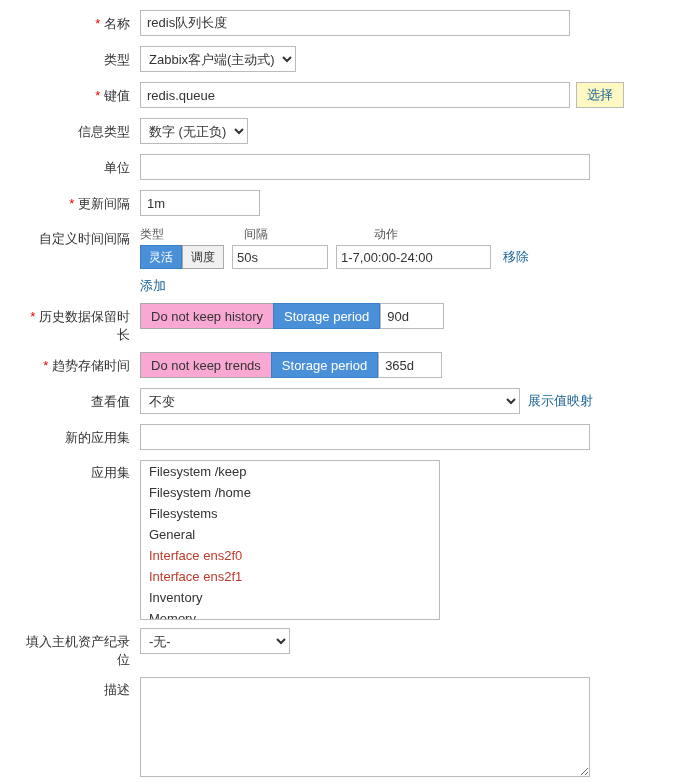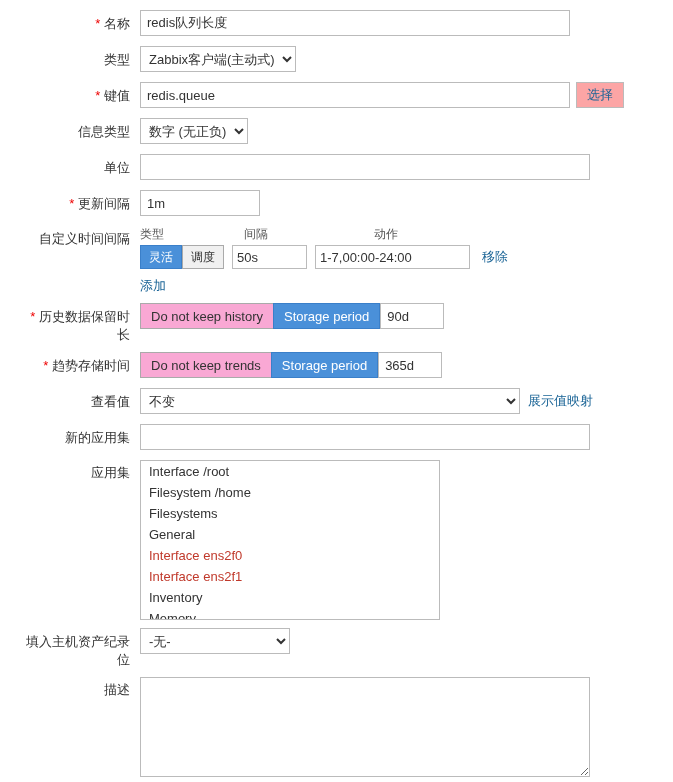--- a/index.html
+++ b/index.html
@@ -59,21 +59,21 @@
     .btn {
       height: 26px;
       padding: 0 10px;
       border: 1px solid #999;
       background: #f0f0f0;
       font-size: 13px;
       cursor: pointer;
       color: #333;
     }
     .btn-select {
-      background: #fca5a5;
+      background: #fef9c3;
       color: #1a6496;
       border: 1px solid #bbb;
       margin-left: 6px;
     }
     .interval-header {
       display: flex;
       width: 100%;
       margin-bottom: 2px;
     }
     .interval-header span {
@@ -285,21 +285,21 @@
         <span class="ci-col-type">类型</span>
         <span class="ci-col-interval" style="margin-left:4px;">间隔</span>
         <span class="ci-col-action" style="margin-left:30px;">动作</span>
       </div>
 
       <div class="interval-row">
         <div class="type-btn-group">
           <button class="type-btn active">灵活</button>
           <button class="type-btn inactive">调度</button>
         </div>
-        <input type="text" style="width: 75px; height: 24px; border: 1px solid rgb(187, 187, 187); padding: 2px 4px; font-size: 13px; margin-left: 4px;" value="50s">
+        <input type="text" style="width: 96px; height: 24px; border: 1px solid rgb(187, 187, 187); padding: 2px 4px; font-size: 13px; margin-left: 4px;" value="50s">
         <input type="text" style="width: 155px; height: 24px; border: 1px solid rgb(187, 187, 187); padding: 2px 4px; font-size: 13px; margin-left: 4px;" value="1-7,00:00-24:00">
         <a class="remove-link" style="margin-left:8px;">移除</a>
       </div>
       <a class="add-link">添加</a>
     </div>
   </div>
 
   <div class="form-row">
     <div class="form-label required">历史数据保留时长</div>
     <div class="form-content">
@@ -338,21 +338,21 @@
     <div class="form-label">新的应用集</div>
     <div class="form-content">
       <input type="text" class="app-input" value="" style="">
     </div>
   </div>
 
   <div class="form-row" style="align-items:flex-start;">
     <div class="form-label" style="padding-top:4px;">应用集</div>
     <div class="form-content">
       <div class="app-dropdown">
-        <div class="app-dropdown-item">Interface /root</div>
+        <div class="app-dropdown-item">Filesystem /keep</div>
         <div class="app-dropdown-item">Filesystem /home</div>
         <div class="app-dropdown-item">Filesystems</div>
         <div class="app-dropdown-item">General</div>
         <div class="app-dropdown-item highlighted">Interface ens2f0</div>
         <div class="app-dropdown-item highlighted">Interface ens2f1</div>
         <div class="app-dropdown-item">Inventory</div>
         <div class="app-dropdown-item">Memory</div>
 
       </div>
     </div>

